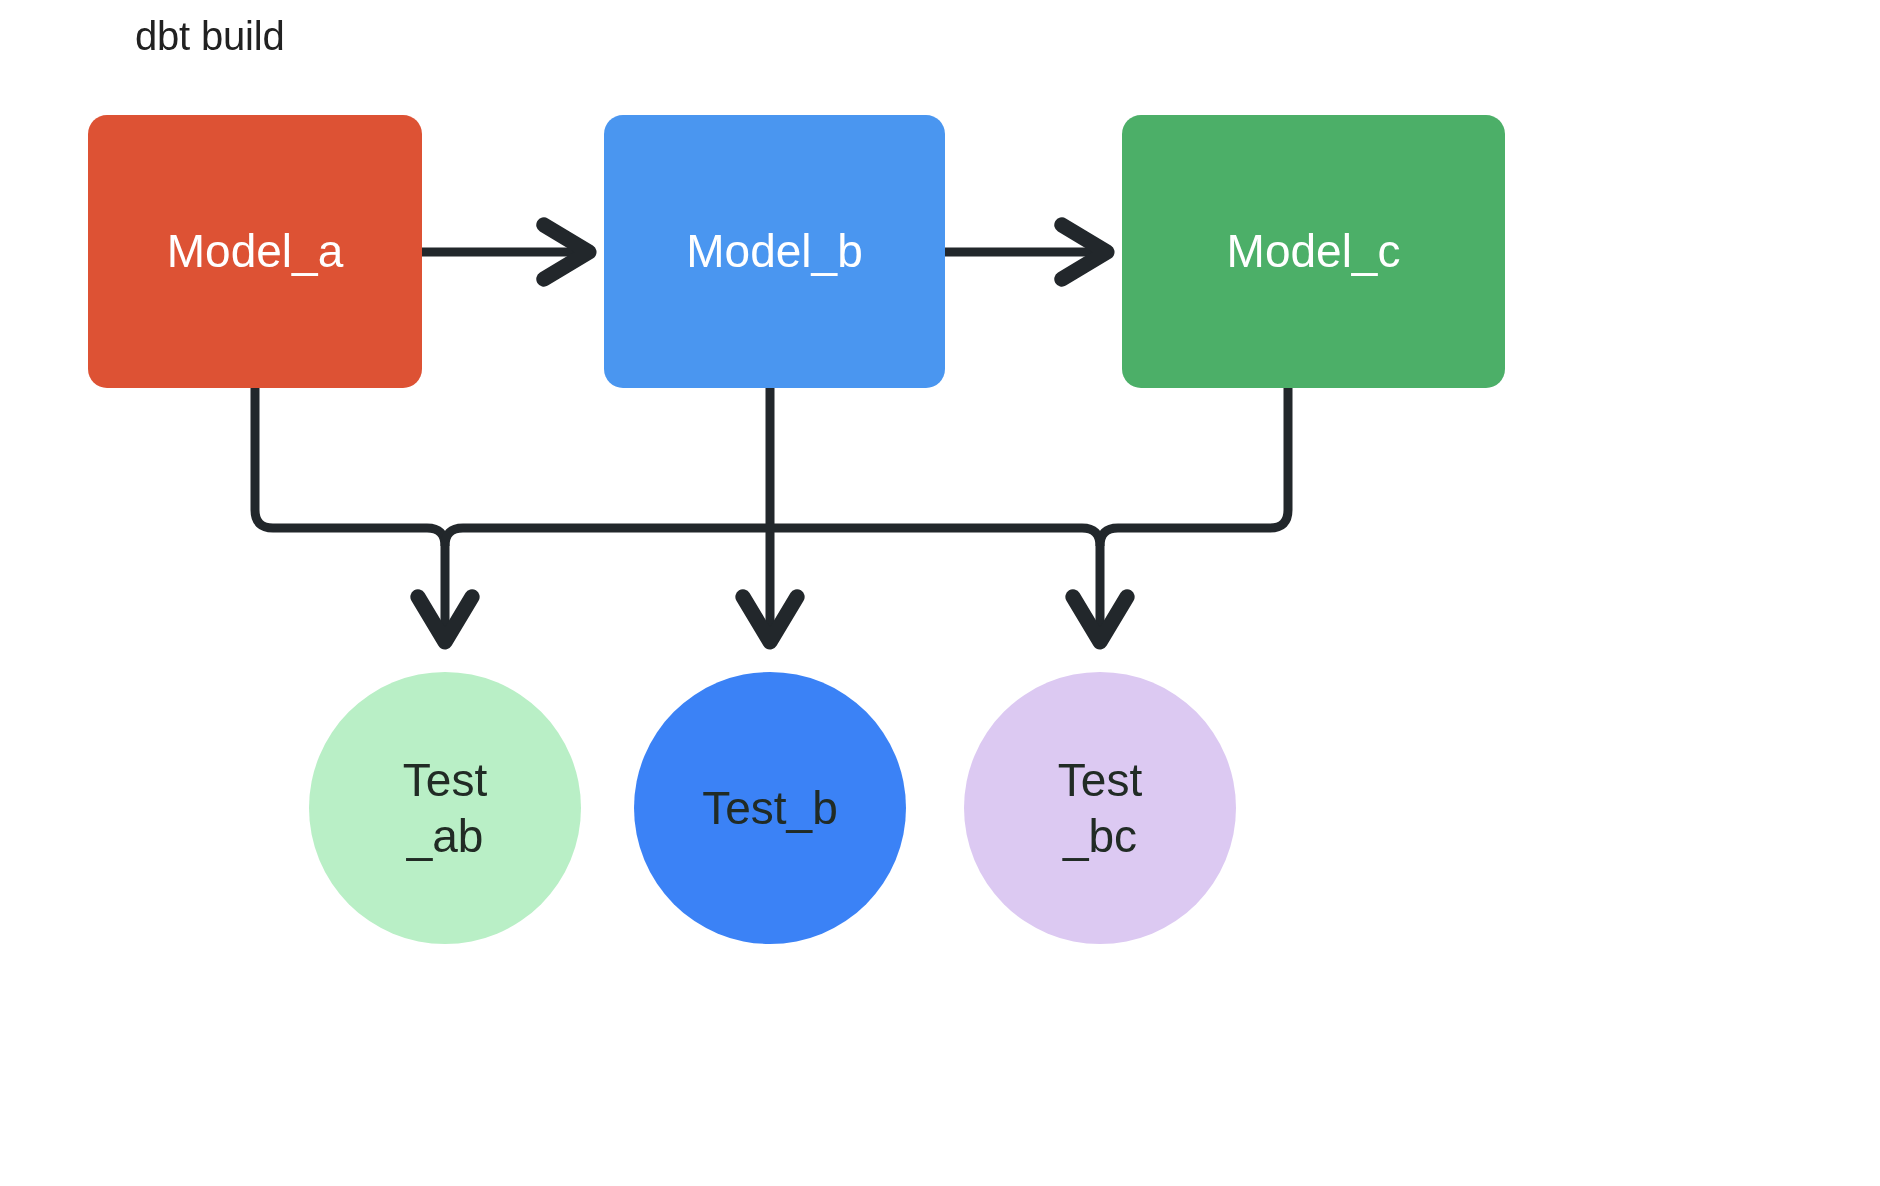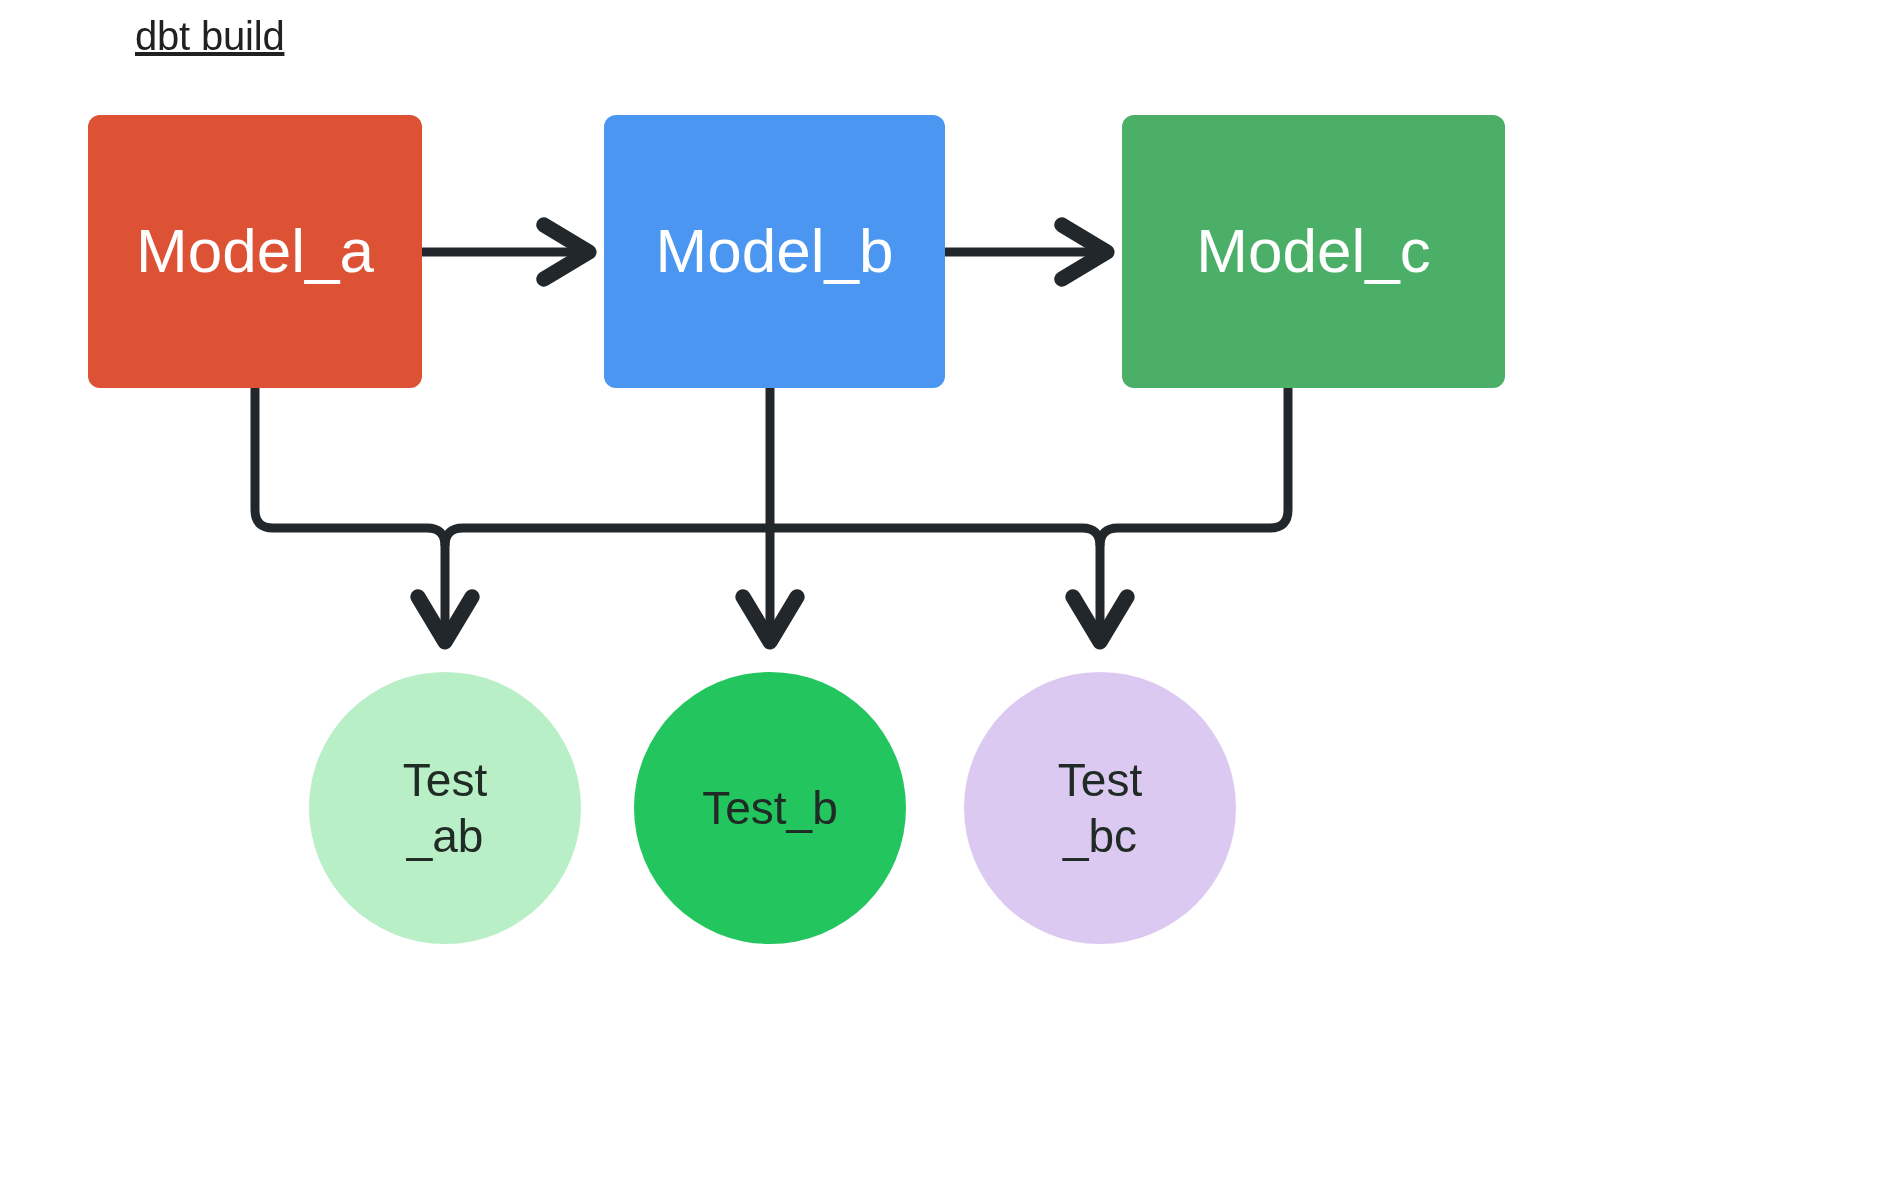--- a/index.html
+++ b/index.html
@@ -29,30 +29,29 @@
   }
   .diagram-title {
     position: absolute;
     left: 135px;
     top: 12px;
     font-size: 40px;
     line-height: 1.2;
     color: #212121;
     letter-spacing: -0.2px;
     white-space: nowrap;
-    text-decoration: underline;
   }
   .model-node {
     position: absolute;
     display: flex;
     align-items: center;
     justify-content: center;
-    border-radius: 12px;
+    border-radius: 19px;
     color: #ffffff;
-    font-size: 62px;
+    font-size: 46px;
     line-height: 1.1;
     text-align: center;
     box-sizing: border-box;
   }
   #node-model-a { left: 88px;   top: 115px; width: 334px; height: 273px; background: #DD5234; }
   #node-model-b { left: 604px;  top: 115px; width: 341px; height: 273px; background: #4A96F0; }
   #node-model-c { left: 1122px; top: 115px; width: 383px; height: 273px; background: #4CAF68; }
 
   .test-node {
     position: absolute;
@@ -64,21 +63,21 @@
     font-size: 46px;
     line-height: 1.22;
     text-align: center;
     box-sizing: border-box;
   }
   .test-node .label {
     display: block;
     white-space: pre-line;
   }
   #node-test-ab { left: 309px;  top: 672px; width: 272px; height: 272px; background: #B9EFC6; }
-  #node-test-b  { left: 634px;  top: 672px; width: 272px; height: 272px; background: #22c55e; }
+  #node-test-b  { left: 634px;  top: 672px; width: 272px; height: 272px; background: #3b82f6; }
   #node-test-bc { left: 964px;  top: 672px; width: 272px; height: 272px; background: #DCC9F2; }
 </style>
 </head>
 <body>
 
 <div id="stage">
 
   <div class="diagram-title">dbt build</div>
 
   <svg id="edges" viewBox="0 0 1880 1186" xmlns="http://www.w3.org/2000/svg">

